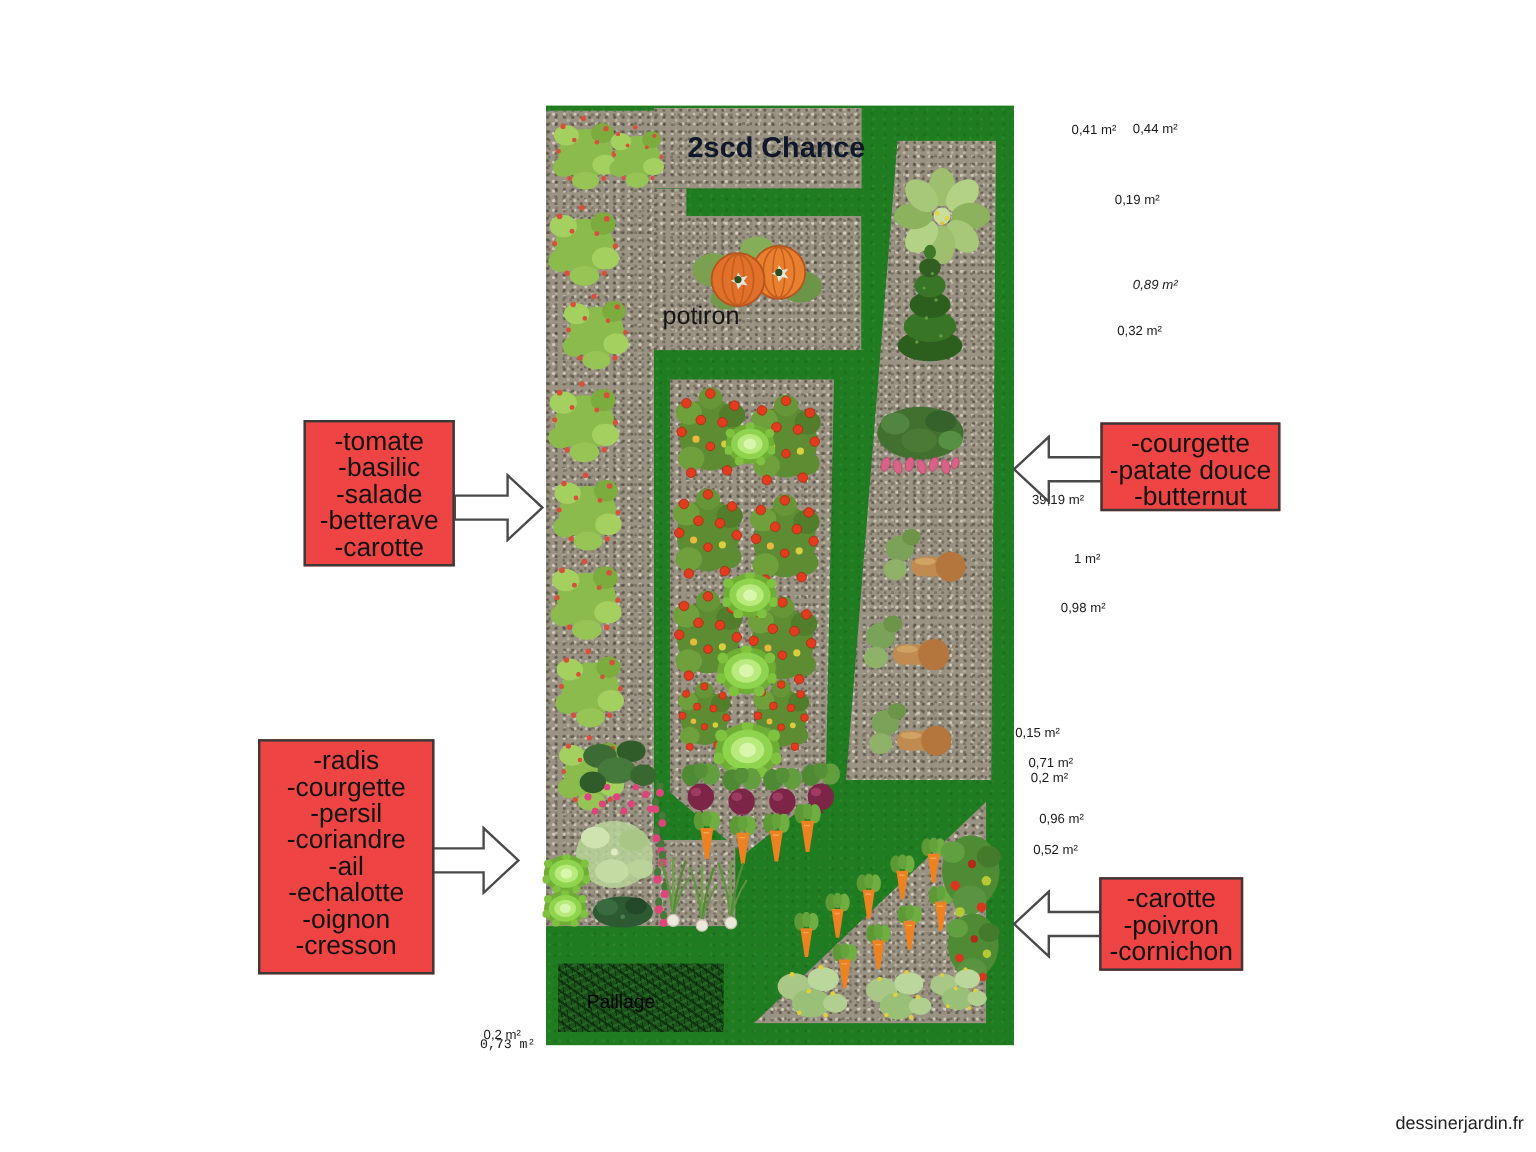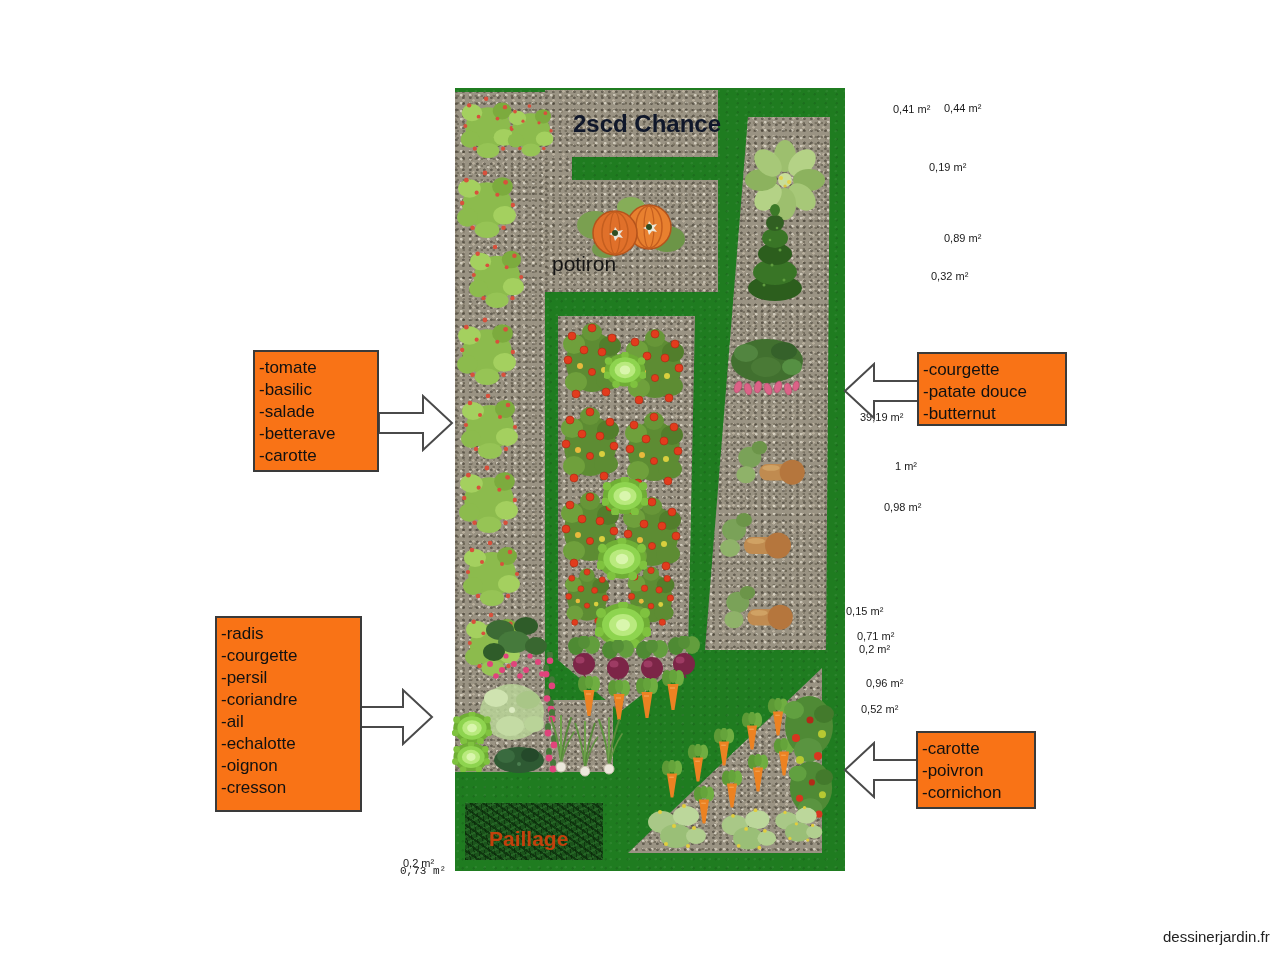--- a/index.html
+++ b/index.html
@@ -36,25 +36,25 @@
          clip-path:polygon(43px 0,125px 0,121px 533px,0 533px);}
   #zoneF{left:173px;top:580px;width:194px;height:185px;
          clip-path:polygon(0 185px,194px 0,194px 185px);}
   #zoneG{left:10px;top:715px;width:138px;height:57px;}
   
   .plant{position:absolute;z-index:3;}
   .plant svg{width:100%;height:100%;display:block;}
   .txtobj{position:absolute;z-index:4;white-space:nowrap;}
   #plan-title{left:573px;top:110px;font-size:24px;font-weight:bold;color:#0f172a;}
   #potiron-label{left:552px;top:252px;font-size:21px;color:#151515;}
-  #paillage-label{left:489px;top:827px;font-size:21px;font-weight:bold;color:#c2410c;}
+  #paillage-label{left:489px;top:827px;font-size:16px;font-weight:normal;color:#000000;}
   .meas{position:absolute;z-index:5;font-size:11px;color:#1a1a1a;white-space:nowrap;}
   
-  .label-box{position:absolute;z-index:6;background:#f97316;border:2px solid #3a3a3a;
-             padding:5px 4px 3px 4px;font-size:17px;line-height:22px;color:#111;}
+  .label-box{position:absolute;z-index:6;background:#ef4444;border:2px solid #3a3a3a;
+             padding:5px 4px 3px 4px;font-size:22px;line-height:22px;color:#111;text-align:center;}
   #box-bed1{left:253px;top:350px;width:114px;height:110px;}
   #box-bed2{left:215px;top:616px;width:135px;height:184px;}
   #box-bed3{left:917px;top:352px;width:138px;height:62px;}
   #box-bed4{left:916px;top:731px;width:108px;height:66px;}
   .arrow{position:absolute;z-index:5;width:76px;height:58px;}
   #arrow-bed1{left:378px;top:394px;}
   #arrow-bed2{left:358px;top:688px;}
   #arrow-bed3{left:843px;top:362px;}
   #arrow-bed4{left:843px;top:741px;}
   #watermark{position:absolute;left:1163px;top:928px;font-size:15px;color:#222;z-index:6;}
@@ -989,21 +989,21 @@
   </div>
 
 <div class="txtobj" id="plan-title">2scd Chance</div>
 <div class="txtobj" id="potiron-label">potiron</div>
 <div class="txtobj" id="paillage-label">Paillage</div>
 
 <div id="measurements-layer">
     <span class="meas" style="left: 893px; top: 103px;">0,41 m²</span>
     <span class="meas" style="left: 944px; top: 102px;">0,44 m²</span>
     <span class="meas" style="left: 929px; top: 161px;">0,19 m²</span>
-    <span class="meas" style="left: 944px; top: 232px;">0,89 m²</span>
+    <span class="meas" style="left: 944px; top: 232px; font-style: italic;">0,89 m²</span>
     <span class="meas" style="left: 931px; top: 270px;">0,32 m²</span>
     <span class="meas" style="left: 860px; top: 411px;">39,19 m²</span>
     <span class="meas" style="left: 880px; top: 460px; margin-left: 15px;">1 m²</span>
     <span class="meas" style="left: 884px; top: 501px;">0,98 m²</span>
     <span class="meas" style="left: 846px; top: 605px;">0,15 m²</span>
     <span class="meas" style="left: 857px; top: 630px;">0,71 m²</span>
     <span class="meas" style="left: 859px; top: 643px;">0,2 m²</span>
     <span class="meas" style="left: 866px; top: 677px;">0,96 m²</span>
     <span class="meas" style="left: 861px; top: 703px;">0,52 m²</span>
     <span class="meas" style="left: 403px; top: 857px;">0,2 m²</span>

